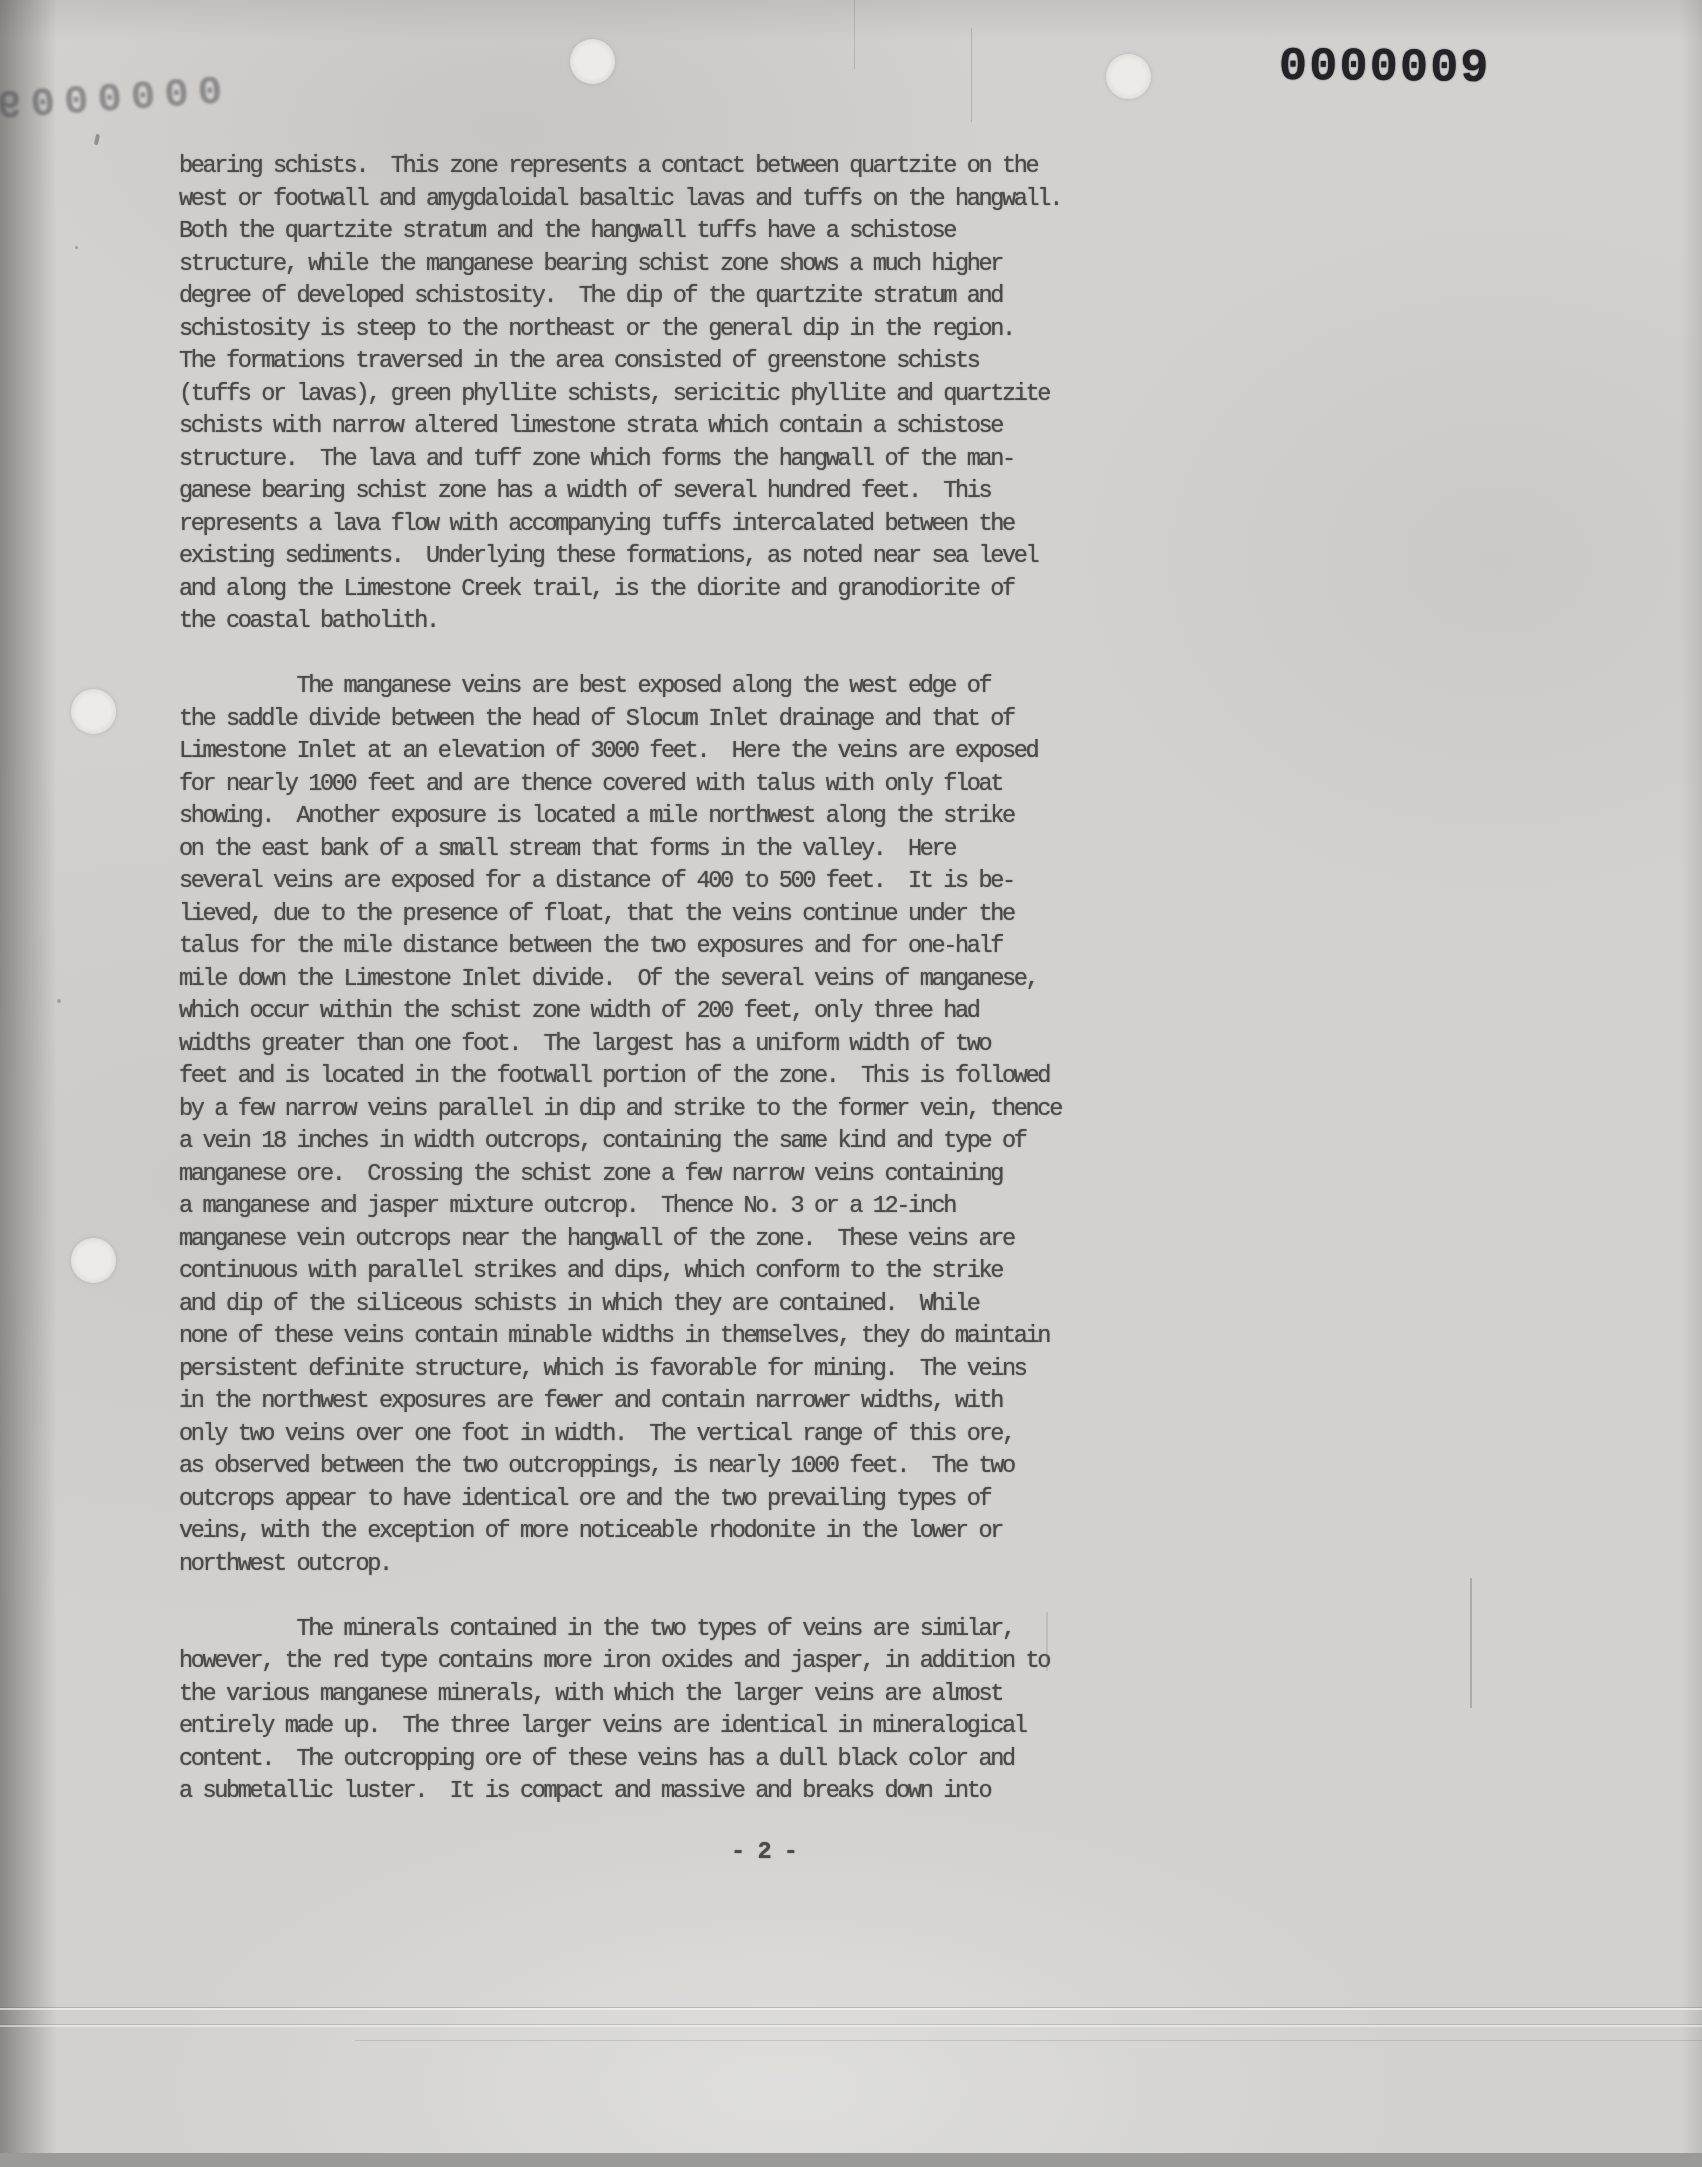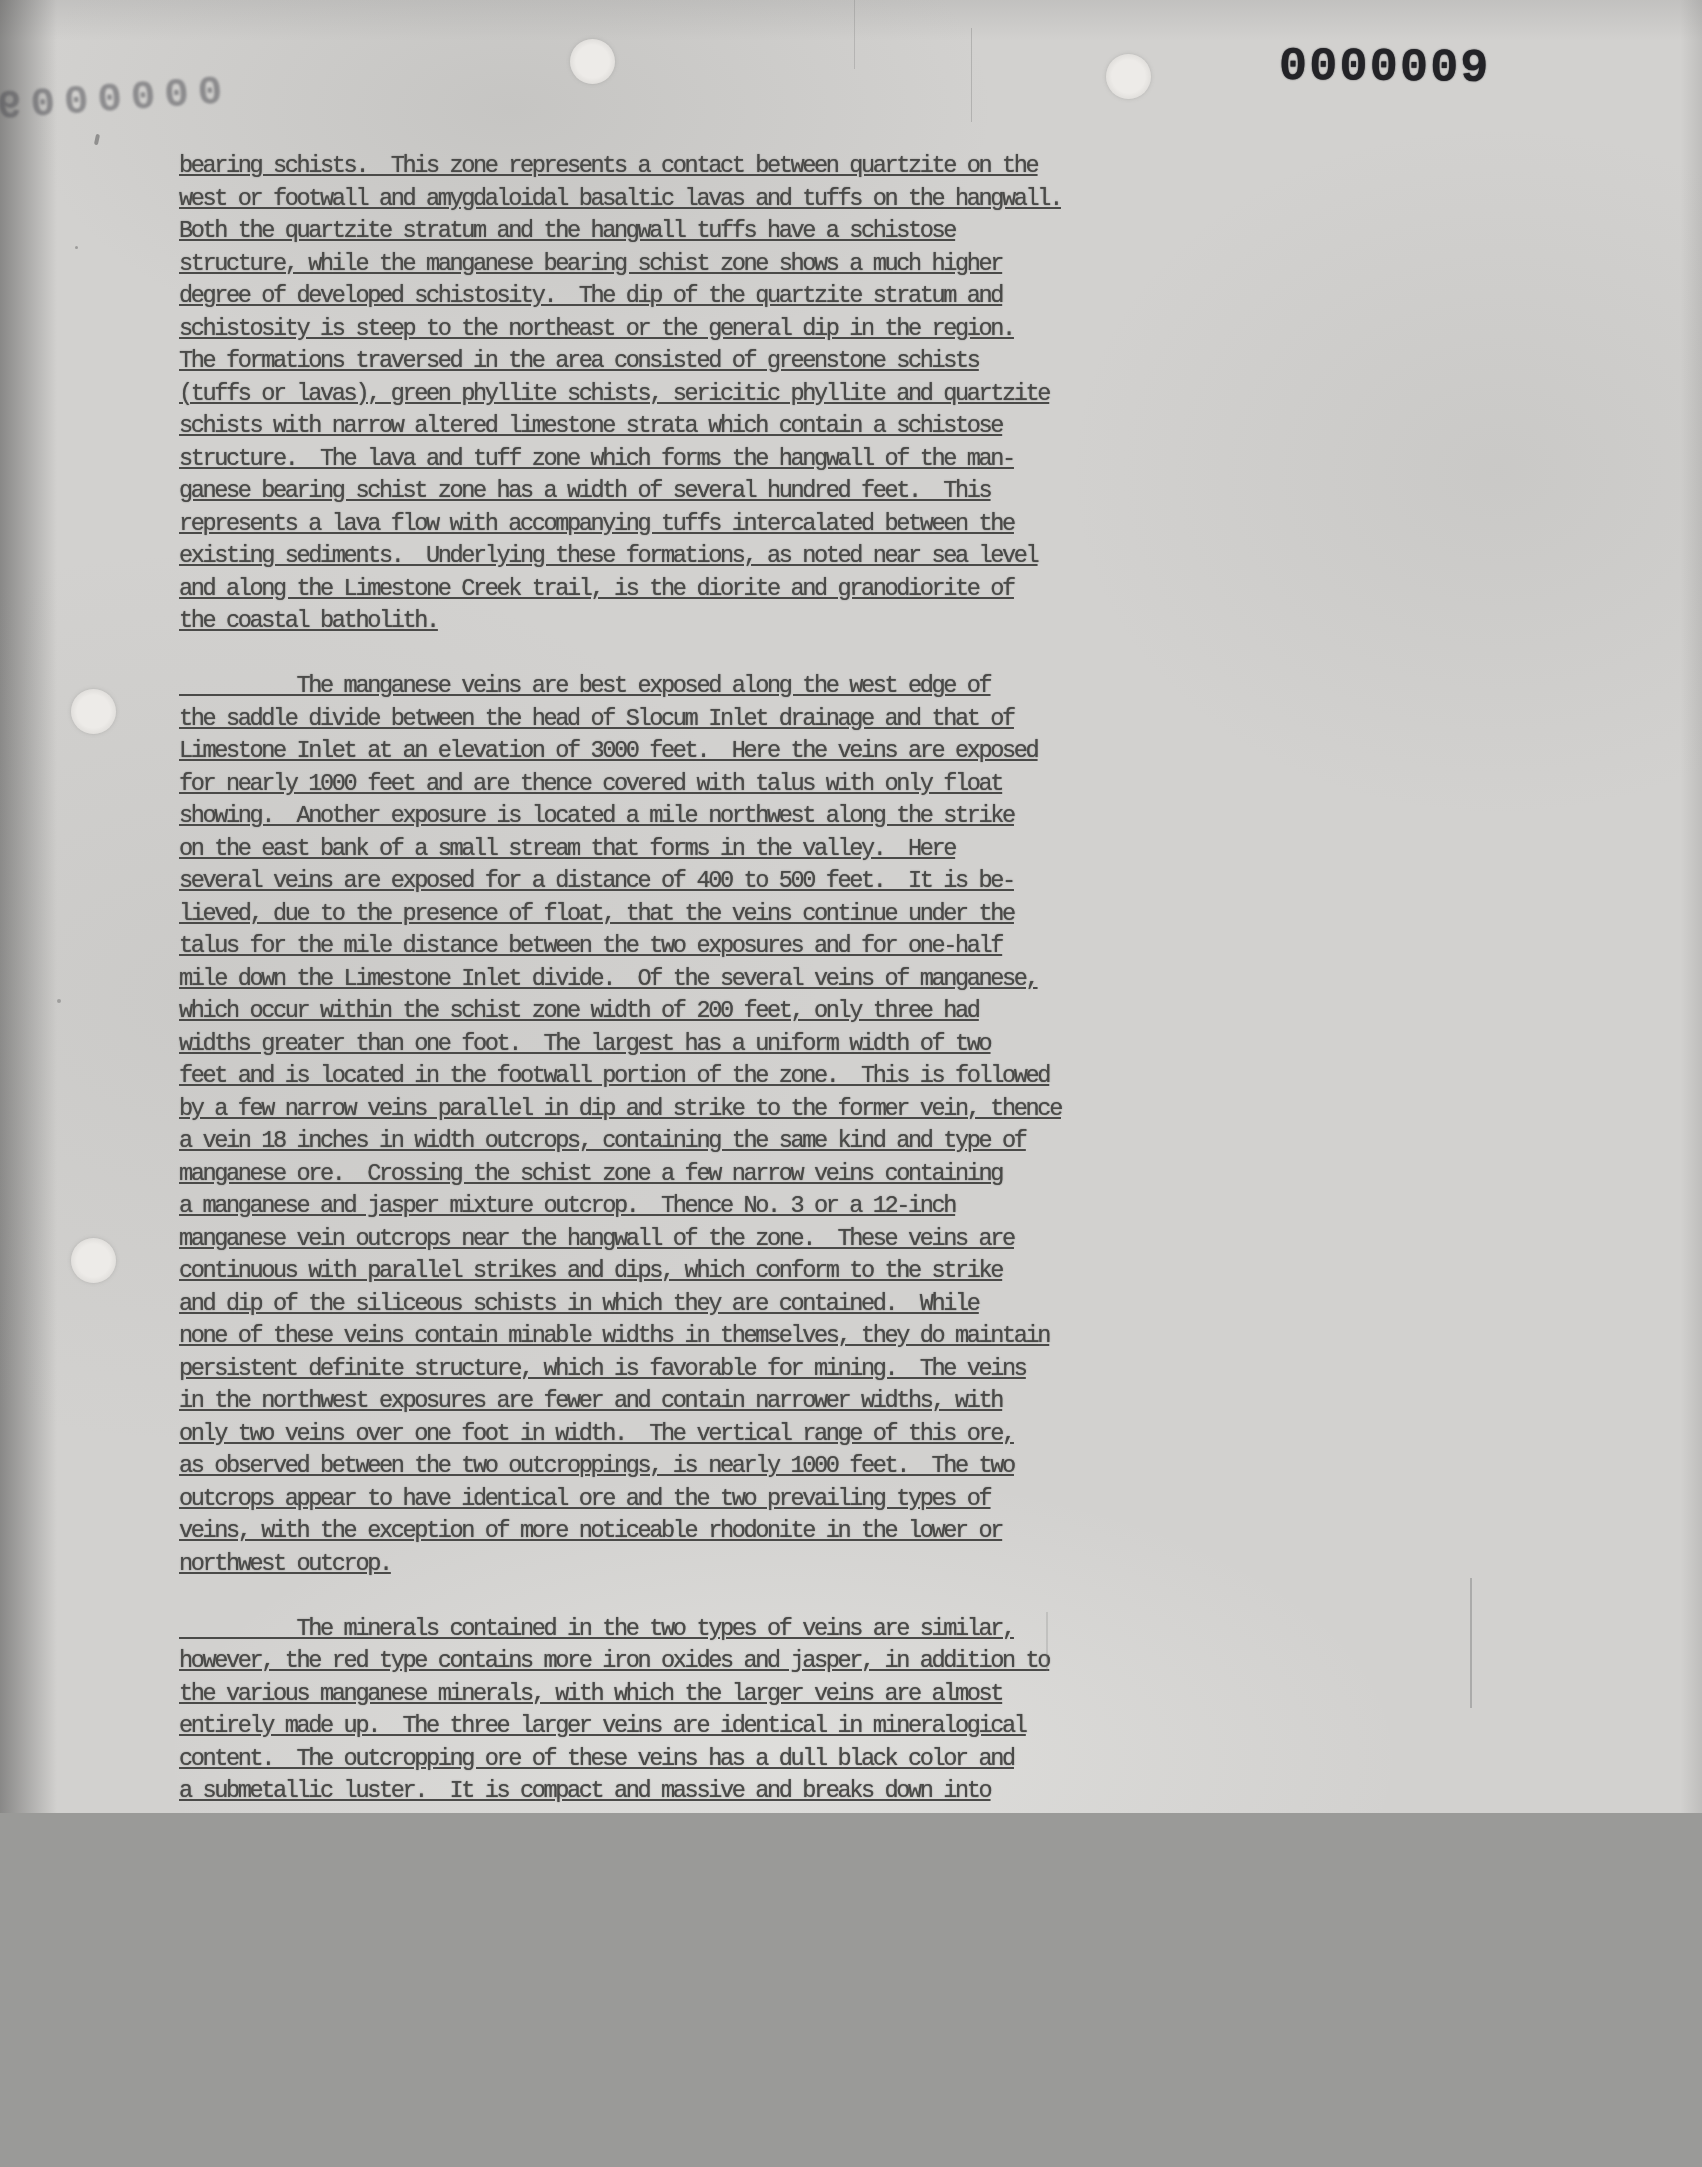--- a/index.html
+++ b/index.html
@@ -1,34 +1,33 @@
 <!DOCTYPE html>
 <html><head>
 <meta charset="utf-8">
 <style>
   html,body { margin:0; padding:0; background:#9a9a98; }
   .page {
-    position:relative; width:1702px; height:1813px; overflow:hidden;
+    position:relative; width:1702px; height:2153px; overflow:hidden;
     font-family:"Liberation Mono","DejaVu Sans Mono",monospace;
     color:#4a4a48;
     background:
       radial-gradient(887px 414px at 46% 97%, rgba(233,233,230,.55), rgba(233,233,230,0) 70%),
       radial-gradient(690px 374px at 30% 6%,  rgba(150,150,147,.20), rgba(150,150,147,0) 70%),
       radial-gradient(611px 493px at 88% 26%, rgba(158,158,155,.16), rgba(158,158,155,0) 70%),
       radial-gradient(887px 640px at 12% 55%, rgba(162,162,159,.15), rgba(162,162,159,0) 70%),
       linear-gradient(90deg,  rgba(35,35,35,.42), rgba(35,35,35,0) 57px),
       linear-gradient(270deg, rgba(80,80,80,.15), rgba(80,80,80,0) 21.7px),
       linear-gradient(180deg, rgba(110,110,110,.16), rgba(110,110,110,0) 41px),
       #d2d1cf;
   }
   .body-text {
     position:absolute; left:179px; top:150px; width:946px;
     font-size:23.6px; line-height:32.5px; letter-spacing:-2.4px;
     text-shadow:0 0 1.2px rgba(70,70,68,.85);
-    text-decoration:underline;
   }
   .para { margin:0 0 32.5px 0; font:inherit; letter-spacing:inherit; white-space:pre; }
   .bates-stamp {
     position:absolute; left:1279px; top:41px;
     font-size:47px; font-weight:bold; letter-spacing:2px;
     color:#232327; transform:rotate(.6deg);
     text-shadow:0 0 1.5px rgba(25,25,30,.9);
   }
   .ghost-stamp {
     position:absolute; left:-11.8px; top:77px;

